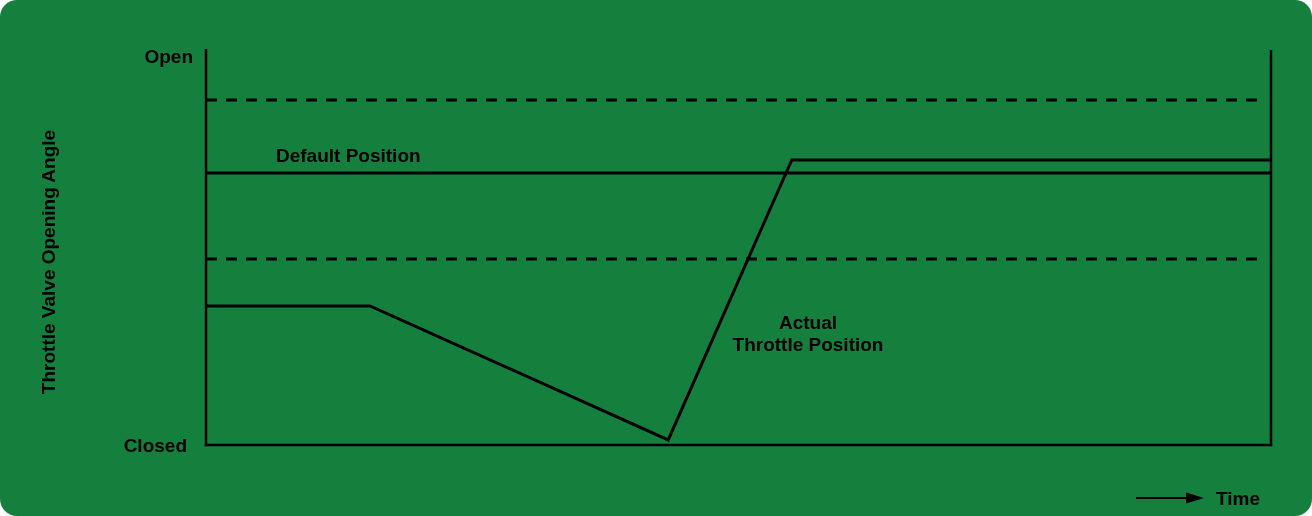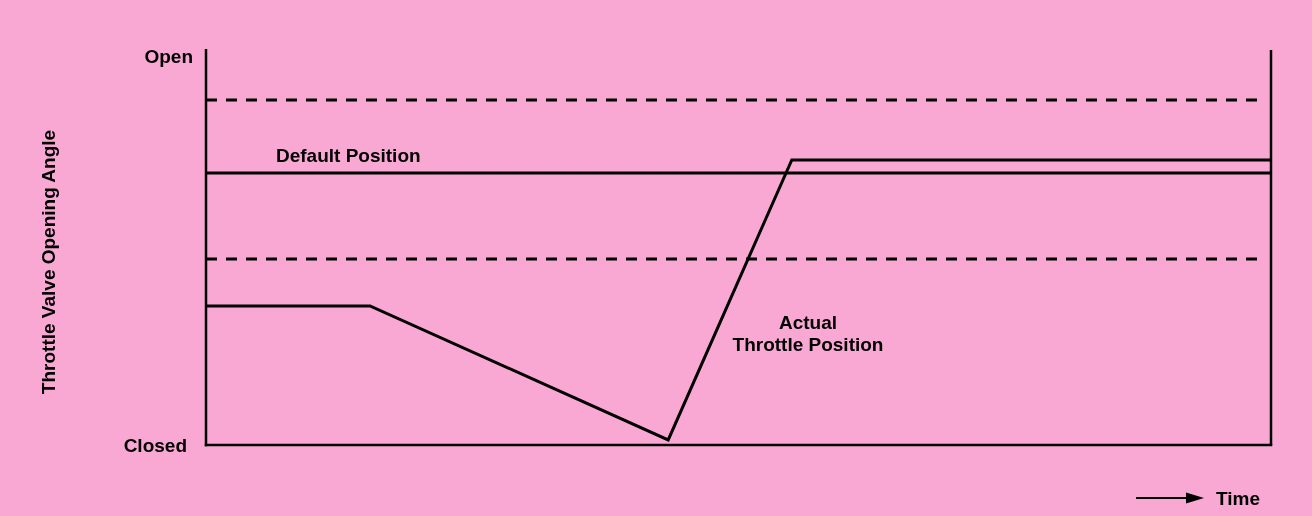--- a/index.html
+++ b/index.html
@@ -4,22 +4,23 @@
 <style>
   html, body {
     margin: 0;
     padding: 0;
     background: #ffffff;
   }
   .canvas {
     position: relative;
     width: 1312px;
     height: 516px;
-    background: #f9a8d4;
+    background: #15803d;
     overflow: hidden;
+    border-radius: 17px;
   }
   svg { display: block; }
   .axes line {
     stroke: #000000;
     stroke-width: 2.5;
   }
   .series polyline {
     fill: none;
     stroke: #000000;
     stroke-width: 3;

